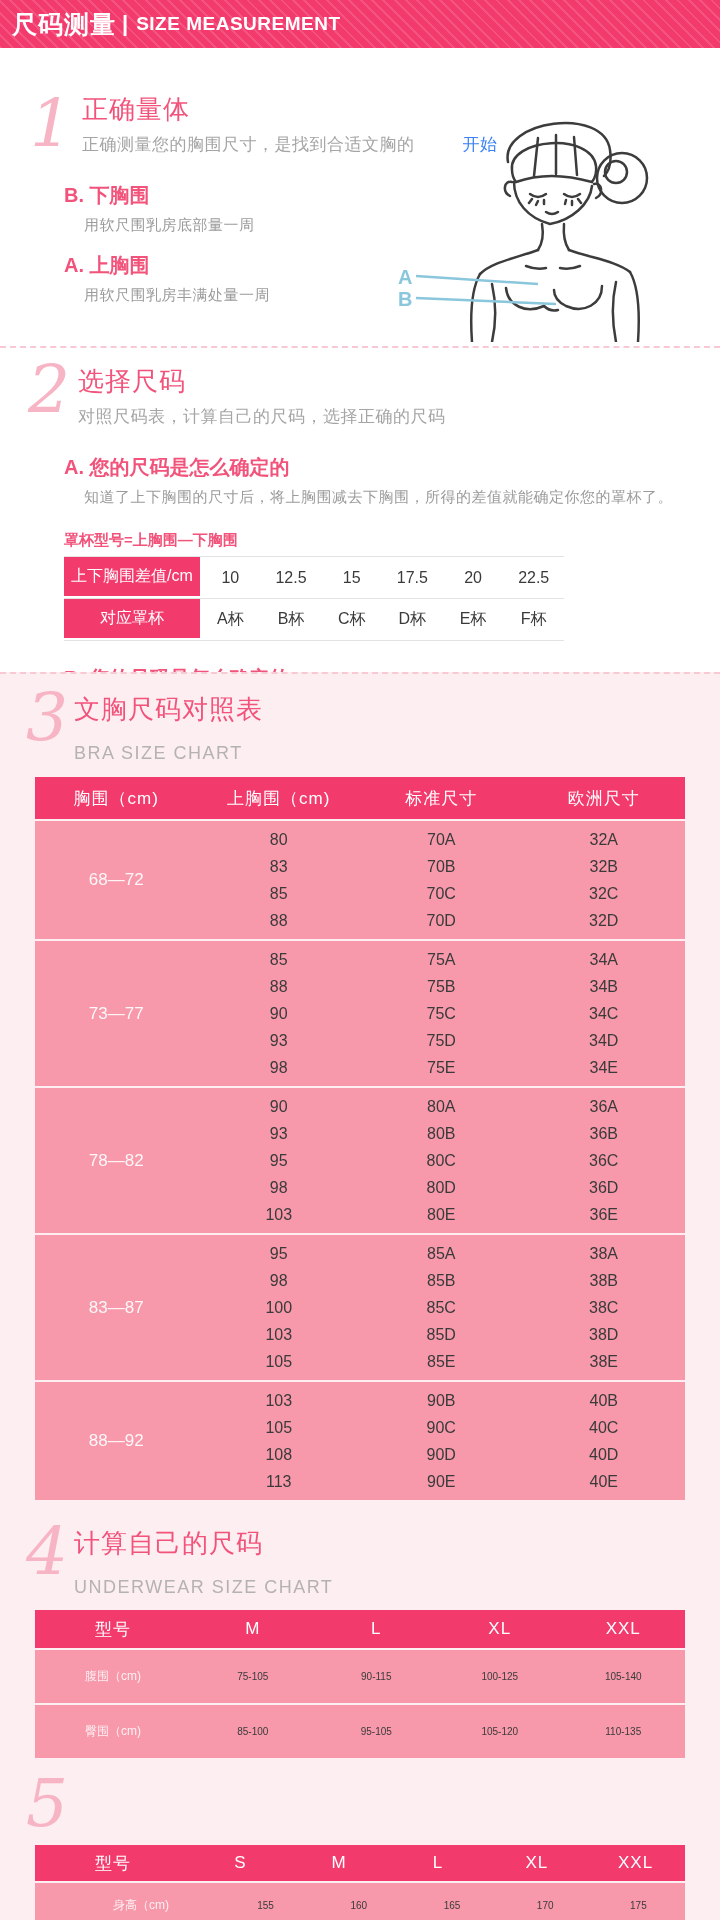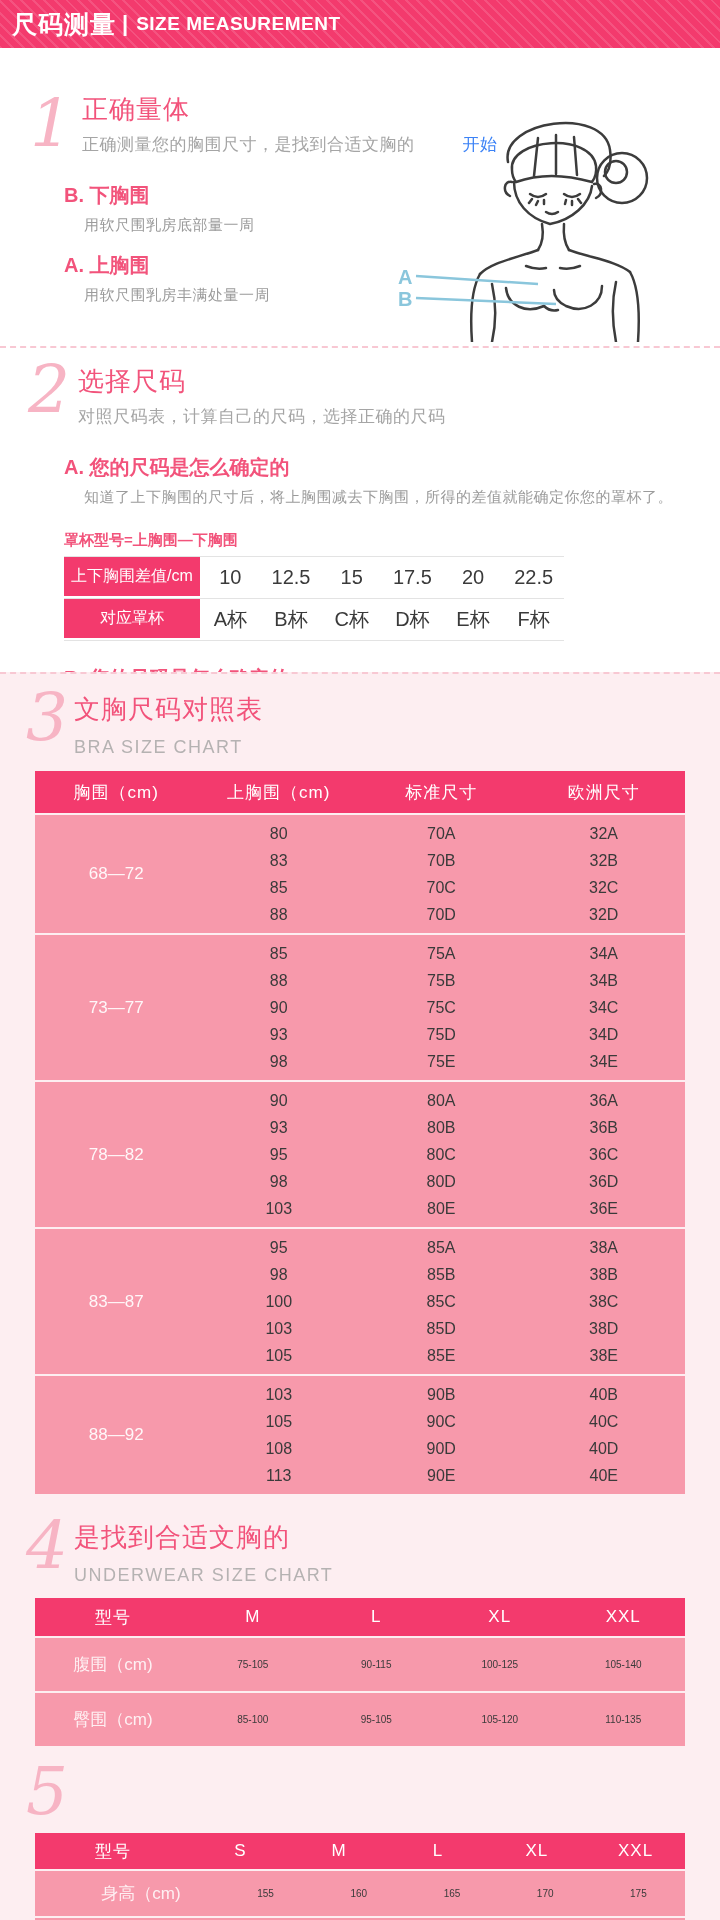--- a/index.html
+++ b/index.html
@@ -43,53 +43,53 @@
   .sec2 .head-text{margin-left:8px;margin-top:4px;}
   .sec2 .sub-a{margin:26px 0 0 64px;}
   .formula{color:#f2537b;font-size:15px;font-weight:bold;margin:24px 12px 6px 64px;}
   .cup-table{margin-left:64px;width:500px;border-top:1px solid #e3e3e3;}
   .cup-row{display:flex;align-items:stretch;border-bottom:1px solid #e3e3e3;}
   .cup-head-cell{
     width:136px;background:#f33a6d;color:#fff;font-size:16px;
     display:flex;align-items:center;justify-content:center;height:41px;
     border-bottom:2px solid #fff;box-sizing:border-box;
   }
-  .cup-val{flex:1;display:flex;align-items:center;justify-content:center;color:#3a3a3a;font-size:20px;}
+  .cup-val{flex:1;display:flex;align-items:center;justify-content:center;color:#3a3a3a;font-size:16px;}
   .sub-b{margin:24px 0 0 64px;}
   .note{color:#9b9b9b;font-size:14.5px;line-height:1.55;margin:10px 0 0 64px;width:575px;letter-spacing:.3px;}
   
   .pink-area{
     position:absolute;top:672px;left:0;right:0;bottom:0;
     background:#fdeef1;border-top:2px dashed #f8c8d3;box-sizing:border-box;
     padding-top:18px;
   }
   .chart-head{display:flex;align-items:flex-start;margin-left:26px;}
   .chart-head .big-num{margin-top:-4px;}
   .chart-head .head-text{margin-left:6px;}
-  .chart-sub{color:#b5b2b2;font-size:18px;letter-spacing:1.5px;margin-top:10px;}
+  .chart-sub{color:#b5b2b2;font-size:18px;letter-spacing:1.5px;margin-top:16px;}
   
   .bra-table{width:650px;margin:13px auto 0;}
   .bra-header,.st-header{
     display:flex;align-items:center;background:#f33a6d;color:#fff;height:42px;font-size:17px;
   }
   .bra-header .cell{flex:1;text-align:center;letter-spacing:1px;}
   .bra-body{background:#f799ab;border-top:2px solid #fdeef1;}
   .bra-group{display:flex;border-bottom:2px solid #fdeef1;}
   .bra-group:last-child{border-bottom:none;}
   .bra-range{width:25%;display:flex;align-items:center;justify-content:center;color:rgba(255,255,255,.92);font-size:17px;}
   .bra-rows{width:75%;padding:5px 0;}
   .bra-row{display:flex;height:27px;align-items:center;}
   .bra-row .cell{flex:1;text-align:center;color:#3a3a3a;font-size:16px;}
   
   .simple-table{width:650px;margin:12px auto 0;}
   .st-header{height:38px;}
   .st-header .cell{flex:1;text-align:center;letter-spacing:1px;}
   .st-header .cell.first{flex:none;width:156px;}
   .st-row{display:flex;align-items:center;background:#f799ab;border-top:2px solid #fdeef1;}
-  .st-row .label{width:156px;text-align:center;color:rgba(255,255,255,.85);font-size:17px;}
+  .st-row .label{width:156px;text-align:center;color:rgba(255,255,255,.85);font-size:12px;}
   .st-row .cell{flex:1;text-align:center;color:#3a3a3a;font-size:10px;}
   .sec4 .st-row{height:53px;}
   .sec5 .st-row{height:45px;padding-left:28px;}
   .sec4{margin-top:26px;}
   .sec5{margin-top:20px;}
   .sec5 .st-header{height:36px;}
 </style>
 </head>
 <body>
 
@@ -384,21 +384,21 @@
               </div>
             </div>
           </div>
       </div>
     </section>
 
     <section class="sec4">
       <div class="chart-head">
         <span class="big-num">4</span>
         <div class="head-text">
-          <div class="sec-title">是找到合适文胸的</div>
+          <div class="sec-title">计算自己的尺码</div>
           <div class="chart-sub">UNDERWEAR SIZE CHART</div>
         </div>
       </div>
       <div class="simple-table">
           <div class="st-header">
             <span class="cell first">型号</span>
             <span class="cell">M</span>
             <span class="cell">L</span>
             <span class="cell">XL</span>
             <span class="cell">XXL</span>

